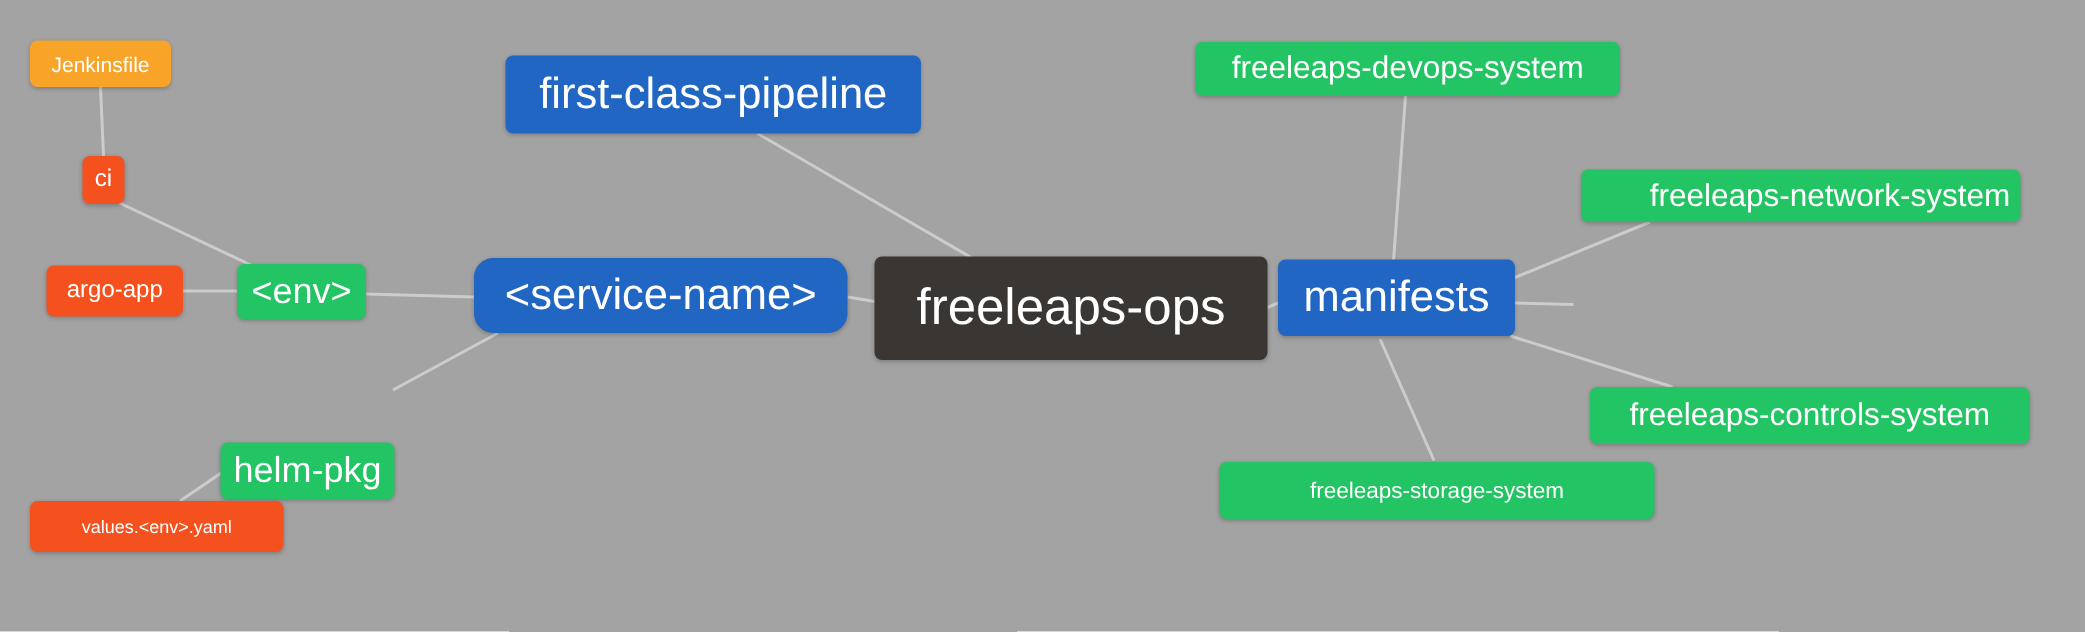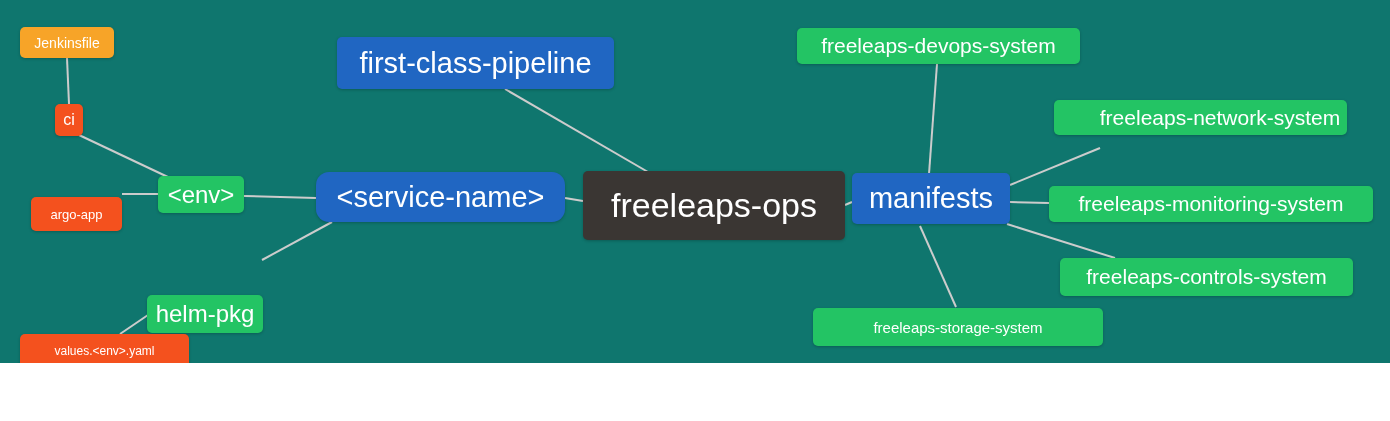--- a/index.html
+++ b/index.html
@@ -1,20 +1,20 @@
 <!DOCTYPE html>
 <html><head>
 <meta charset="utf-8">
 <style>
   html, body { margin: 0; padding: 0; background: #ffffff; }
   #canvas {
     position: relative;
     width: 1390px;
-    height: 363px;
-    background: #0f766e;
+    height: 421px;
+    background: #a3a3a3;
     overflow: hidden;
     font-family: "Liberation Sans", sans-serif;
     text-decoration: underline;
   }
   #edges {
     position: absolute;
     left: 0; top: 0;
     width: 1390px; height: 421px;
     z-index: 1;
   }
@@ -58,39 +58,38 @@
     <line class="edge" x1="1010" y1="185" x2="1100" y2="148"></line>
     <line class="edge" x1="1010" y1="202" x2="1049" y2="203"></line>
     <line class="edge" x1="1007" y1="224" x2="1115" y2="258"></line>
     <line class="edge" x1="920" y1="226" x2="956" y2="307"></line>
   </svg>
 
   <div class="node c-warn" style="left:20px;  top:27px;  width:94px;  height:31px; font-size:14px;">Jenkinsfile</div>
 
   <div class="node c-alert" style="left:55px;  top:104px; width:28px;  height:32px; font-size:16px;">ci</div>
 
-  <div class="node c-alert" style="left:31px;  top:177px; width:91px;  height:34px; font-size:13px;margin-top:20px;">argo-app</div>
+  <div class="node c-alert" style="left:31px;  top:177px; width:91px;  height:34px; font-size:16px;">argo-app</div>
 
   <div class="node c-leaf" style="left:158px; top:176px; width:86px;  height:37px; font-size:24px;">&lt;env&gt;</div>
 
   <div class="node c-leaf" style="left:147px; top:258px; width:116px; height:38px; font-size:24px;margin-top:37px;">helm-pkg</div>
 
   <div class="node c-alert" style="left:20px;   top:334px; width:169px; height:34px; font-size:12px;">values.&lt;env&gt;.yaml</div>
 
   <div class="node c-branch" style="left:313px; top:37px;  width:277px; height:52px; font-size:29px;margin-left:24px;">first-class-pipeline</div>
 
   <div class="node c-branch" style="left:316px; top:172px; width:249px; height:50px; font-size:29px;border-radius:13px;">&lt;service-name&gt;</div>
 
   <div class="node c-root" style="left:583px; top:171px; width:262px; height:69px; font-size:34px;">freeleaps-ops</div>
 
   <div class="node c-branch" style="left:852px; top:173px; width:158px; height:51px; font-size:29px;">manifests</div>
 
   <div class="node c-leaf" style="left:797px; top:28px;  width:283px; height:36px; font-size:21px;">freeleaps-devops-system</div>
 
-  <div class="node c-leaf" style="left:1054px; top:100px; width:293px; height:35px; font-size:21px;padding-left:39px;">freeleaps-network-system</div>
+  <div class="node c-leaf" style="left:1054px; top:113px; width:293px; height:35px; font-size:21px;padding-left:39px;">freeleaps-network-system</div>
 
-  <div class="node c-leaf" style="left:1049px; top:186px; width:324px; height:36px; font-size:21px;">freeleaps-monitoring-system</div>
 
   <div class="node c-leaf" style="left:1060px; top:258px; width:293px; height:38px; font-size:21px;">freeleaps-controls-system</div>
 
   <div class="node c-leaf" style="left:813px; top:308px; width:290px; height:38px; font-size:15px;">freeleaps-storage-system</div>
 
 </div>
 
 </body></html>

